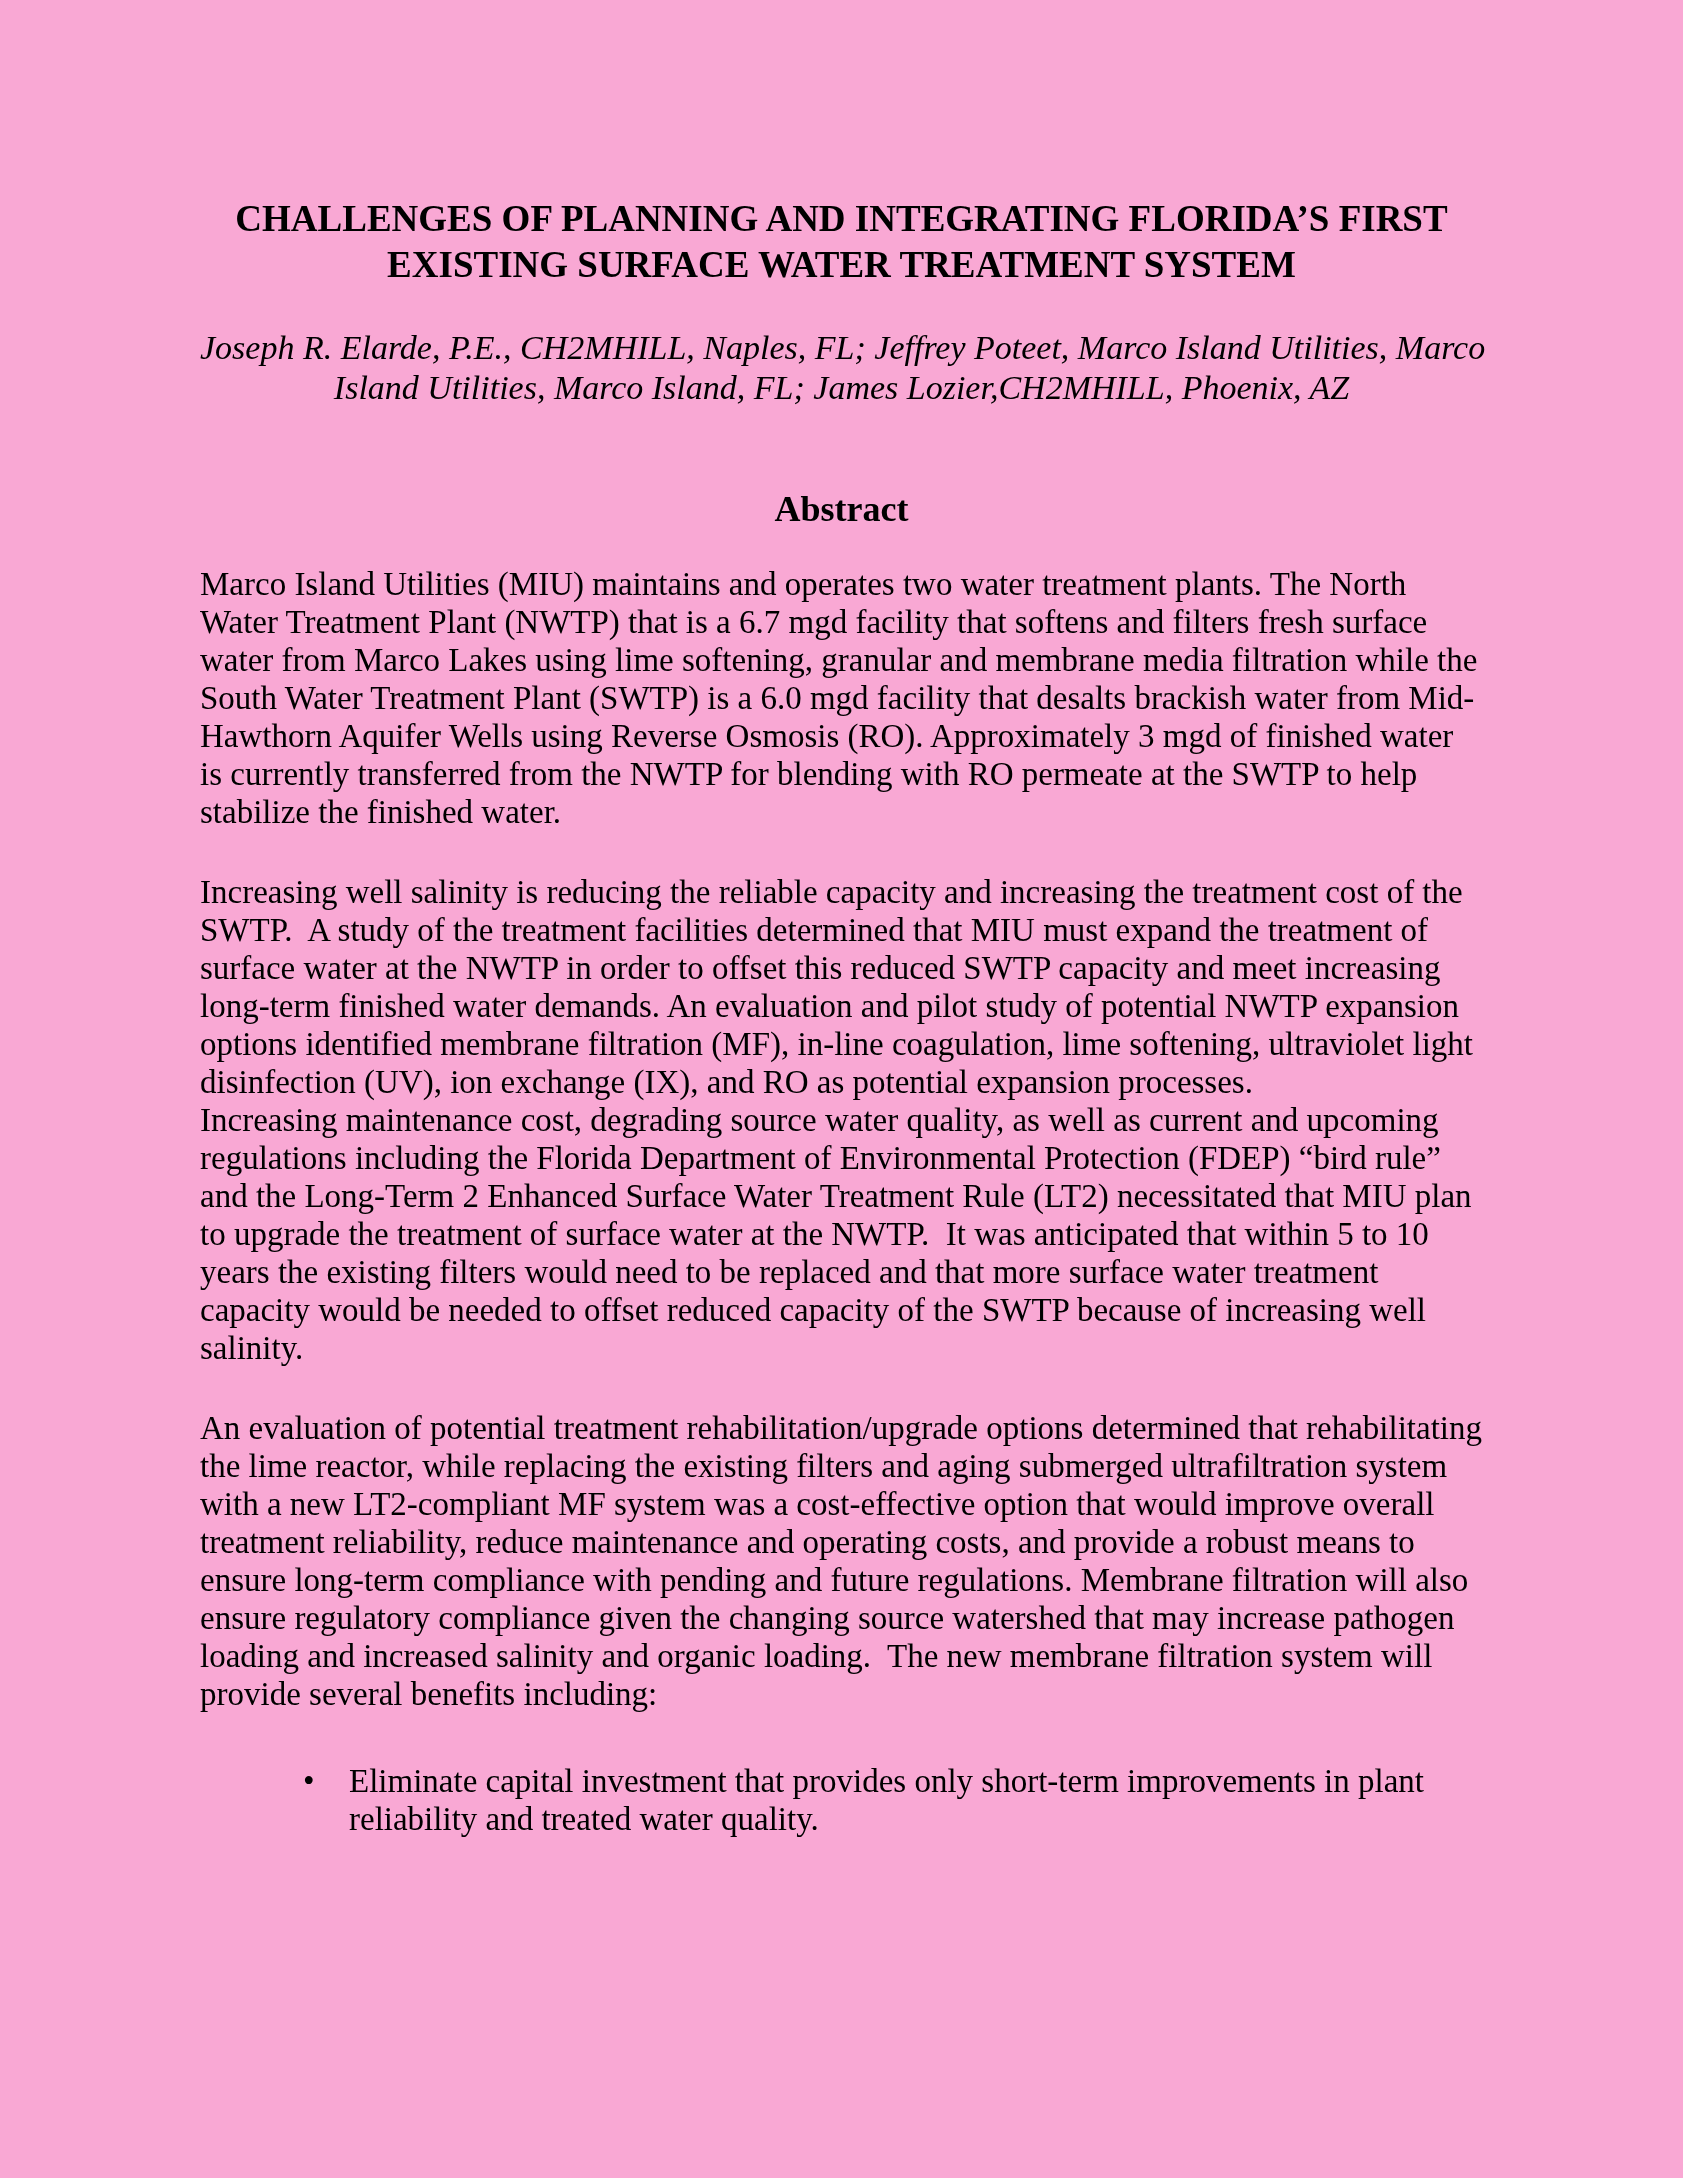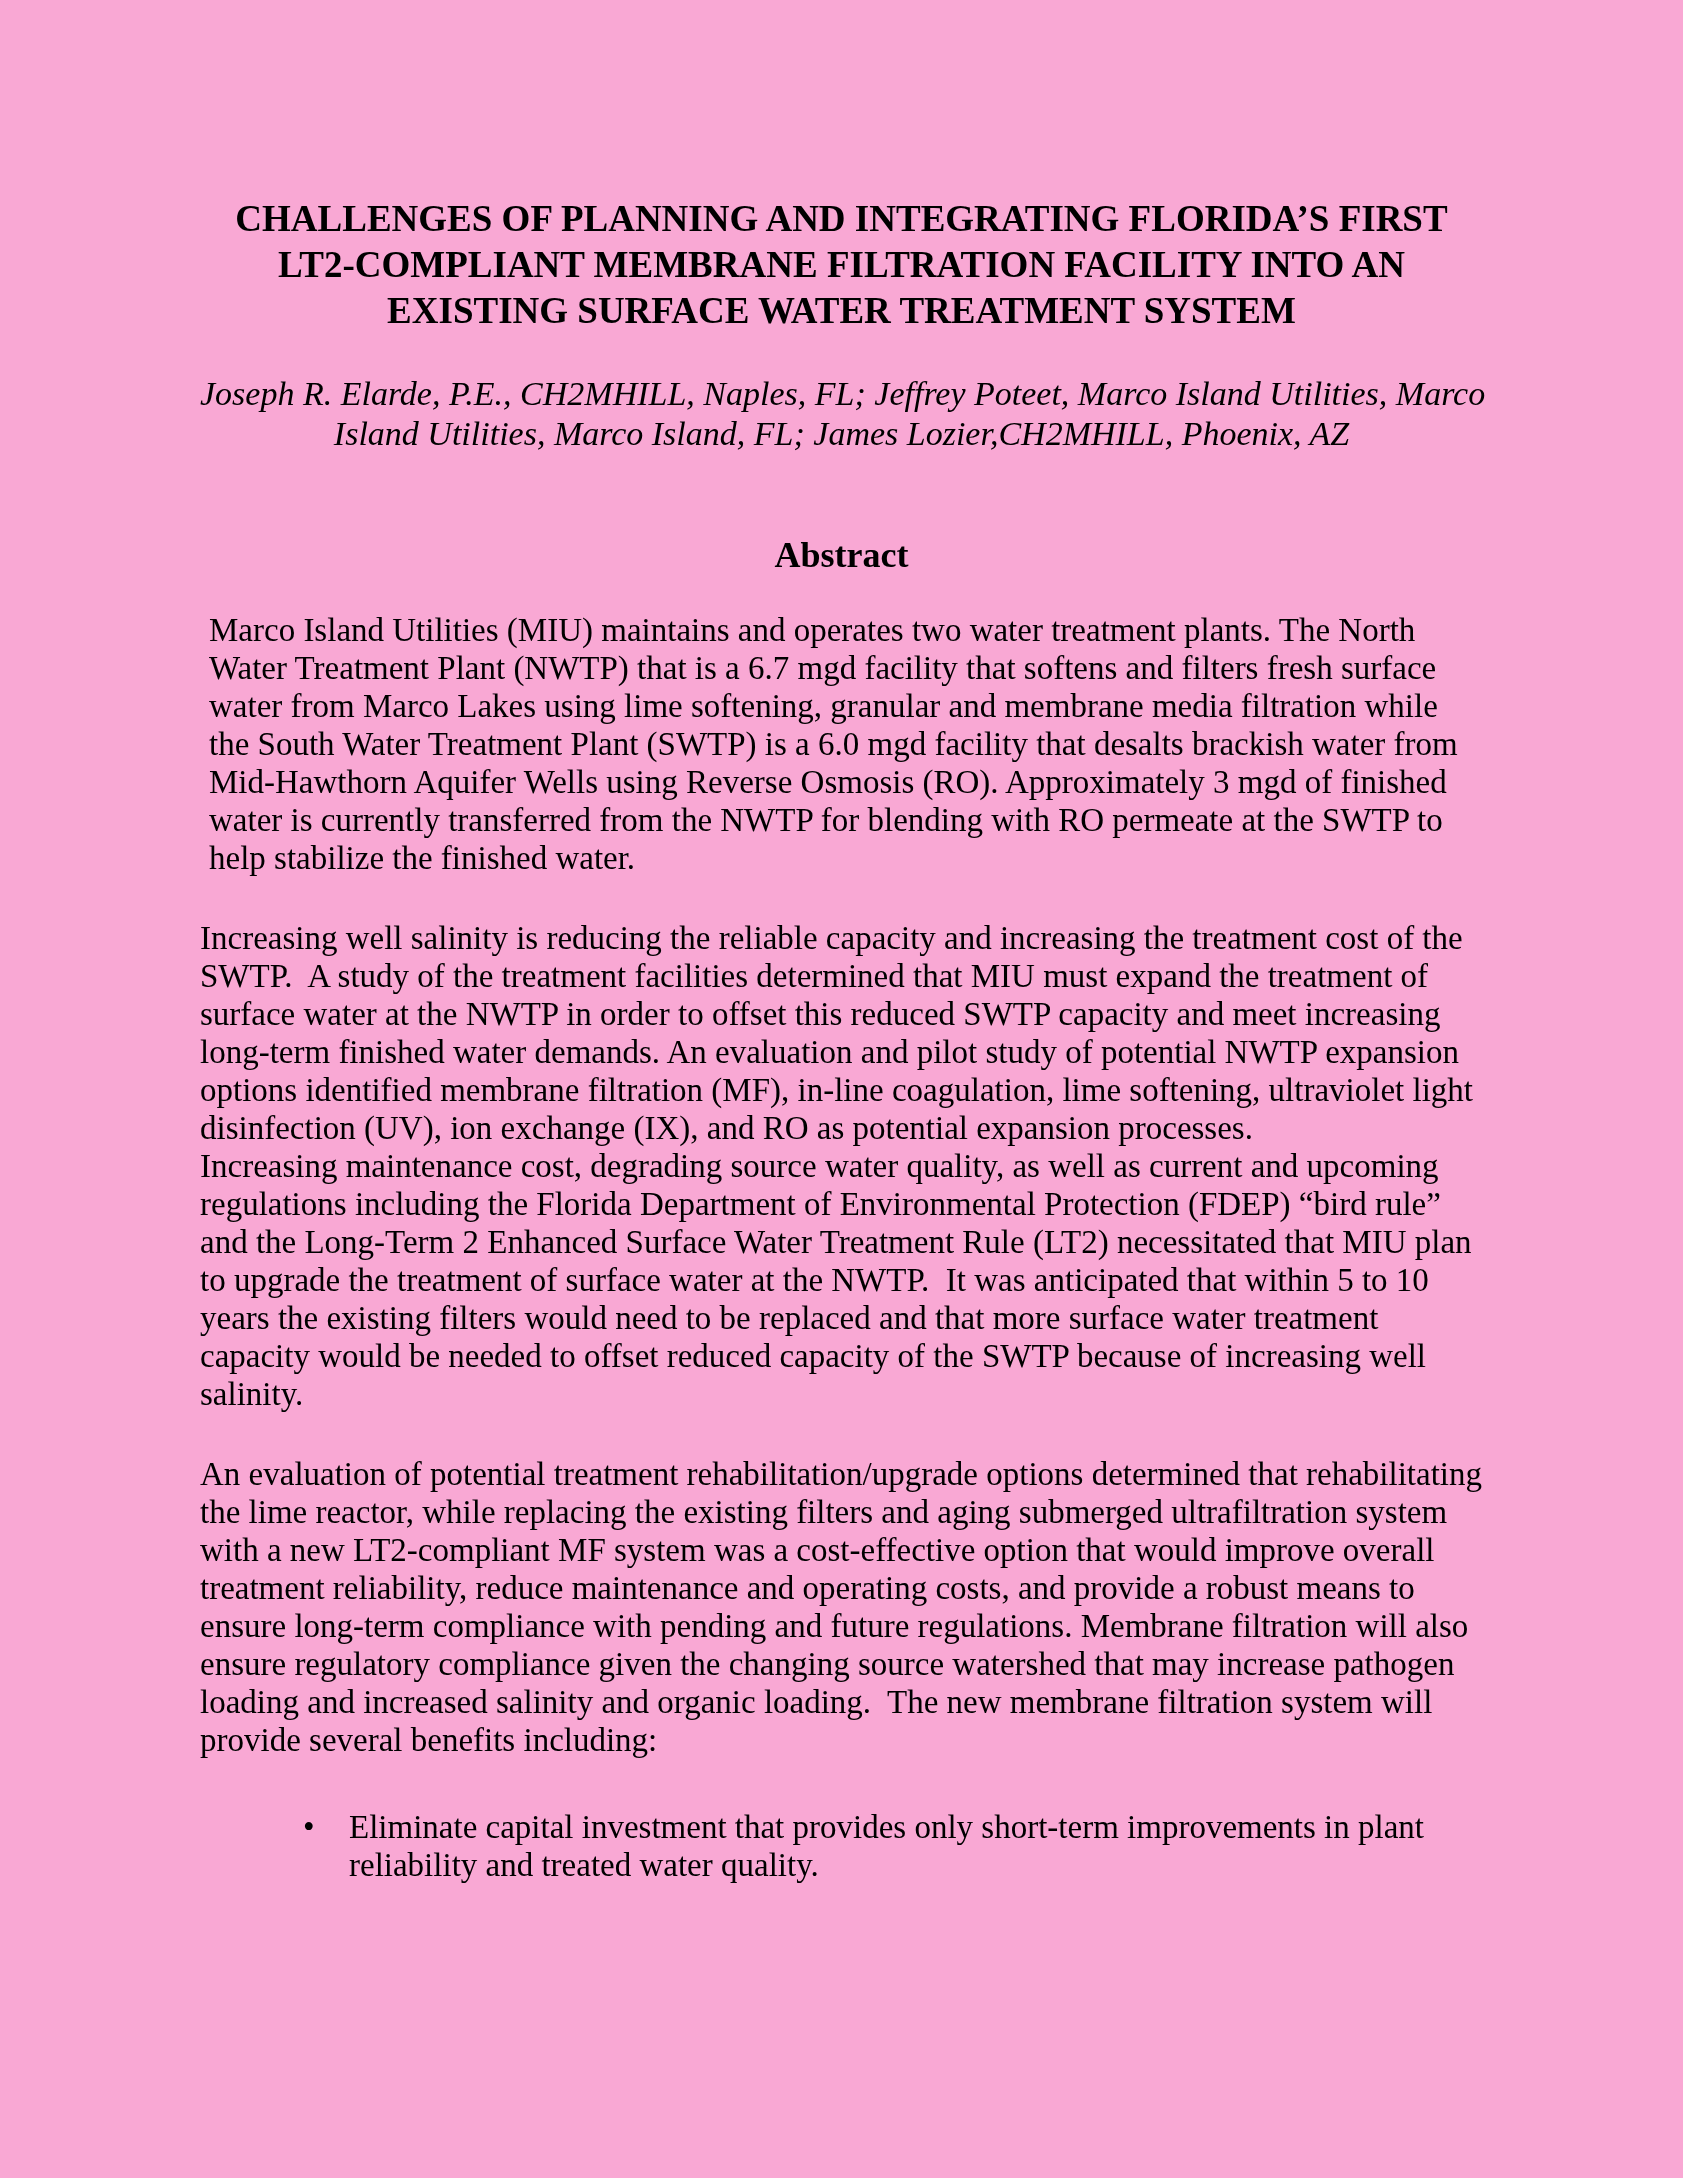--- a/index.html
+++ b/index.html
@@ -43,21 +43,21 @@
     text-align: center;
   }
   .paragraphs { margin: 0; }
   .body-text {
     margin: 42px 0 0 0;
     font-size: 33px;
     line-height: 38px;
     text-align: left;
     white-space: pre-wrap;
   }
-  .paragraphs .body-text:first-of-type { margin-top: 34px; margin-left: 9px; }
+  .paragraphs .body-text:first-of-type { margin-top: 34px; }
   .body-text.flush { margin-top: 0; }
   .bullets {
     margin: 49px 0 0 0;
     padding: 0 0 0 149px;
     list-style: none;
   }
   .bullet-item {
     position: relative;
     font-size: 33px;
     line-height: 38px;
@@ -71,21 +71,20 @@
   .bullet-glyph::before { content: "\2022"; }
 </style>
 </head>
 <body>
 
 <div class="page">
   <div class="content">
 
     <h1 class="title">
       <span class="title-line">CHALLENGES OF PLANNING AND INTEGRATING FLORIDA’S FIRST</span>
-      <span class="title-line">LT2-COMPLIANT MEMBRANE FILTRATION FACILITY INTO AN</span>
       <span class="title-line">EXISTING SURFACE WATER TREATMENT SYSTEM</span>
     </h1>
 
     <p class="authors">
       <span class="author-line">Joseph R. Elarde, P.E., CH2MHILL, Naples, FL; Jeffrey Poteet, Marco Island Utilities, Marco</span>
       <span class="author-line">Island Utilities, Marco Island, FL;  James Lozier,CH2MHILL, Phoenix, AZ</span>
     </p>
 
     <h2 class="abstract-heading">Abstract</h2>
 

